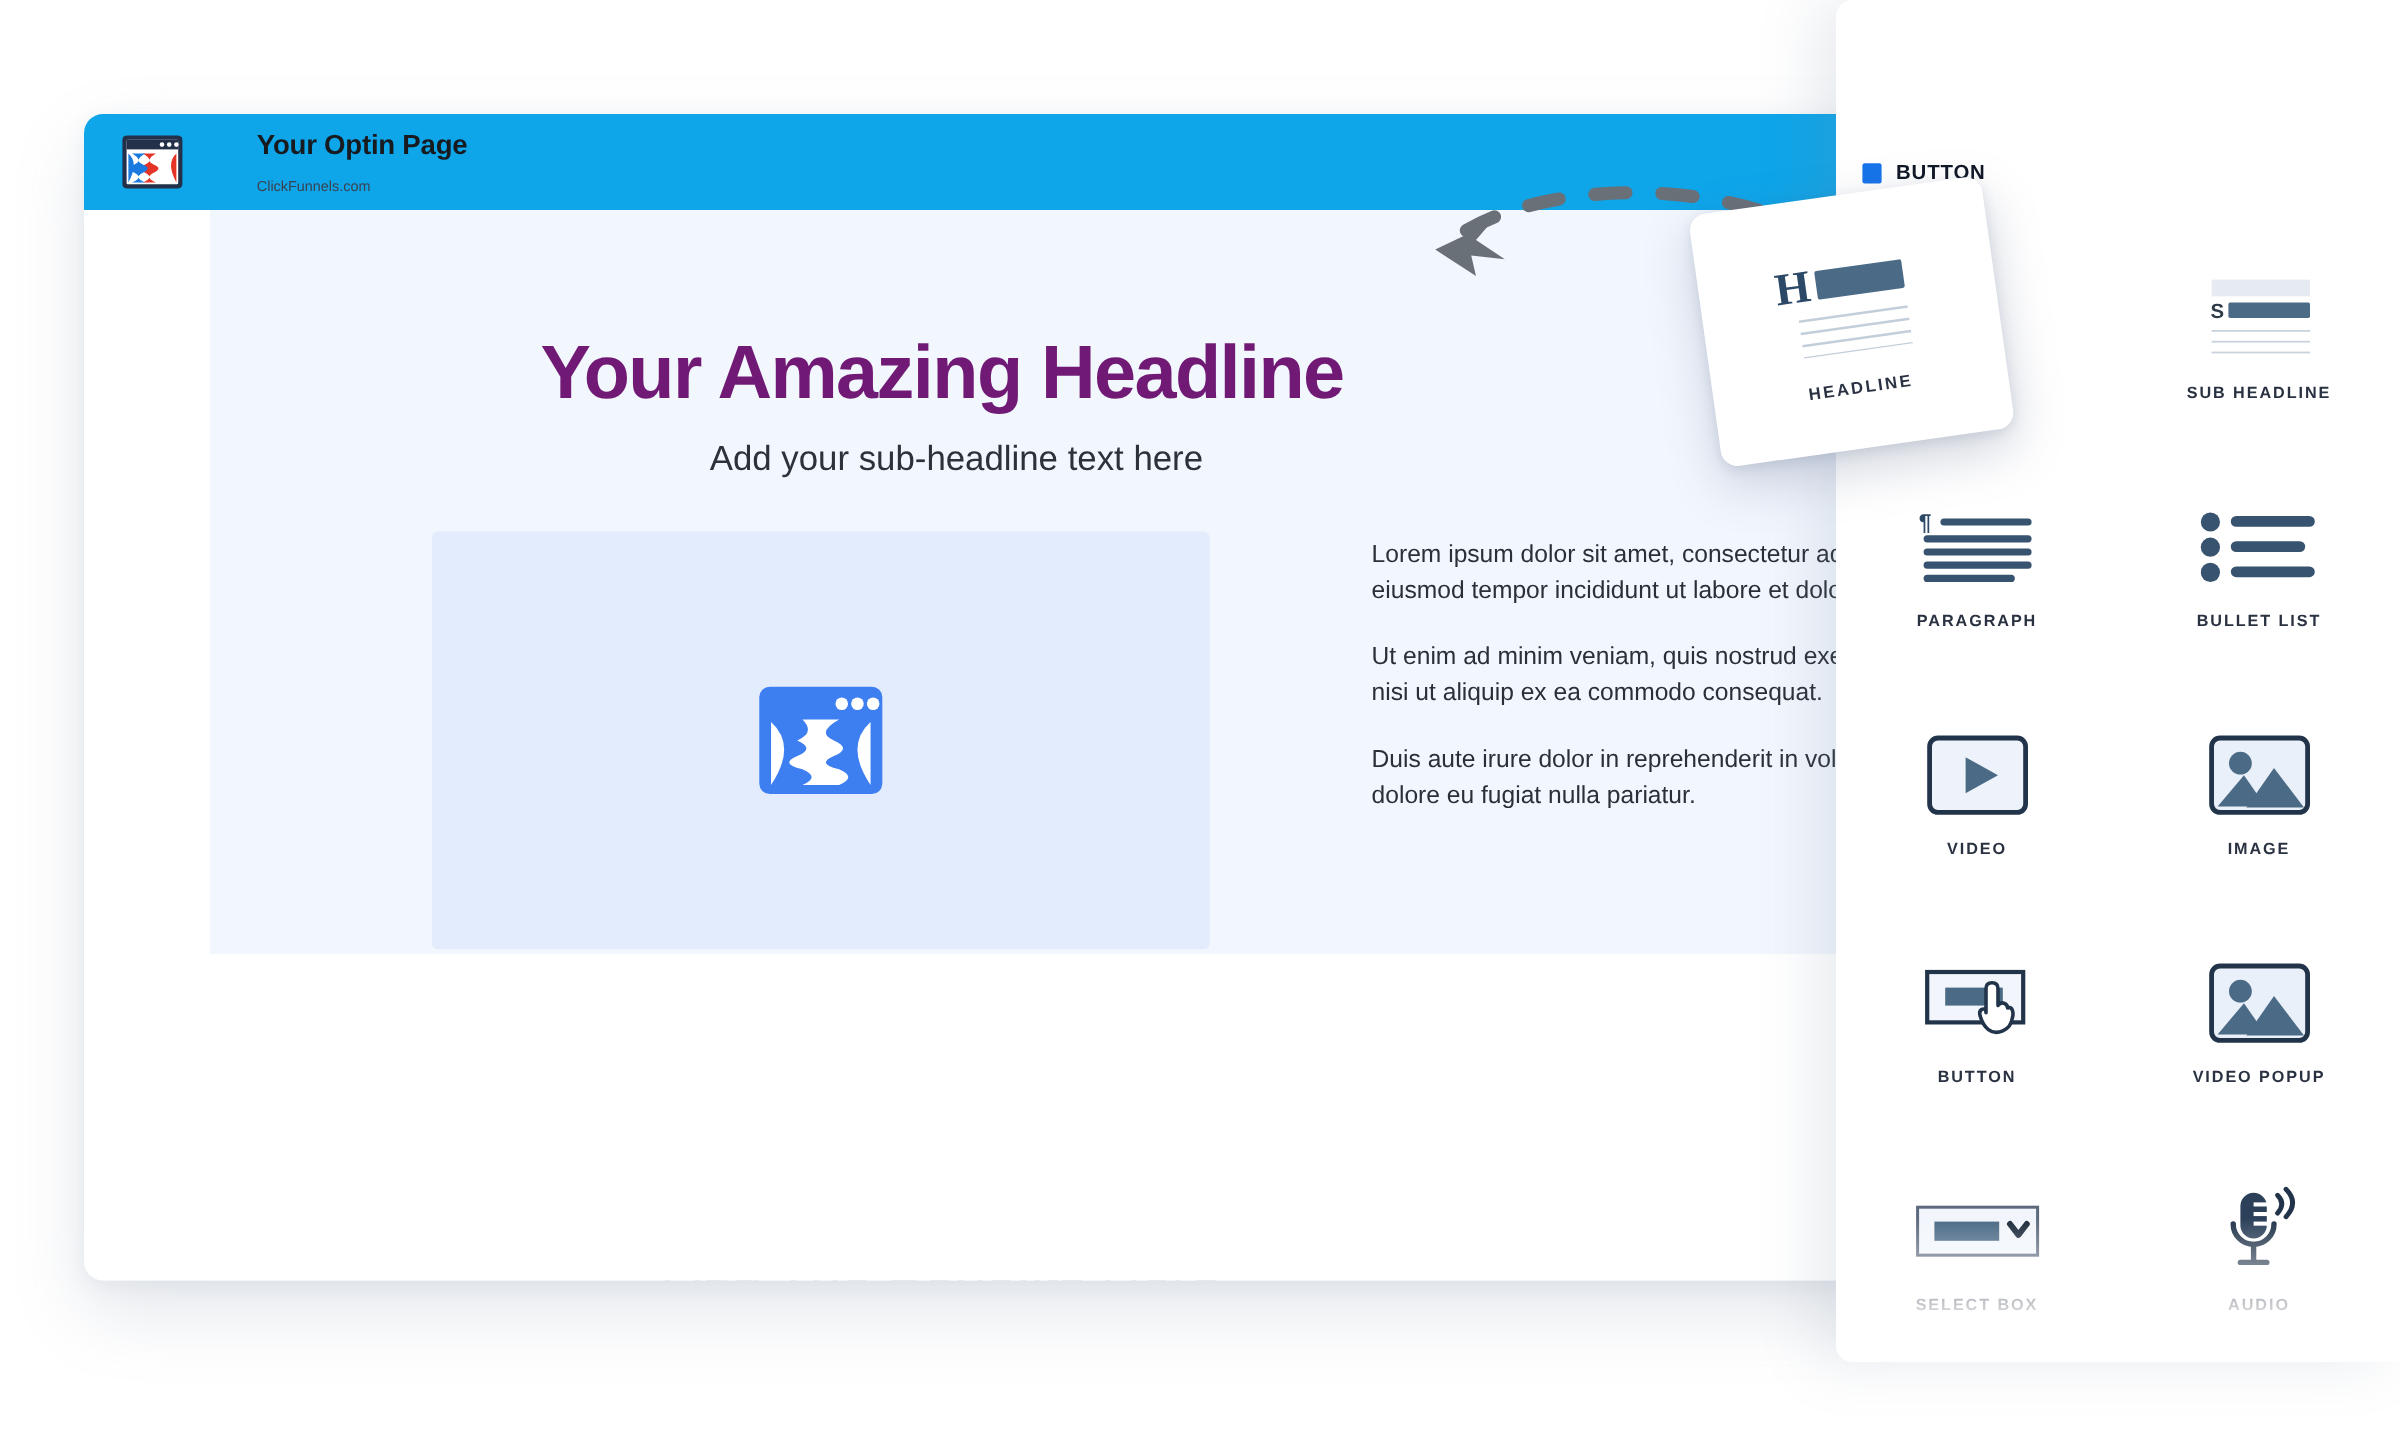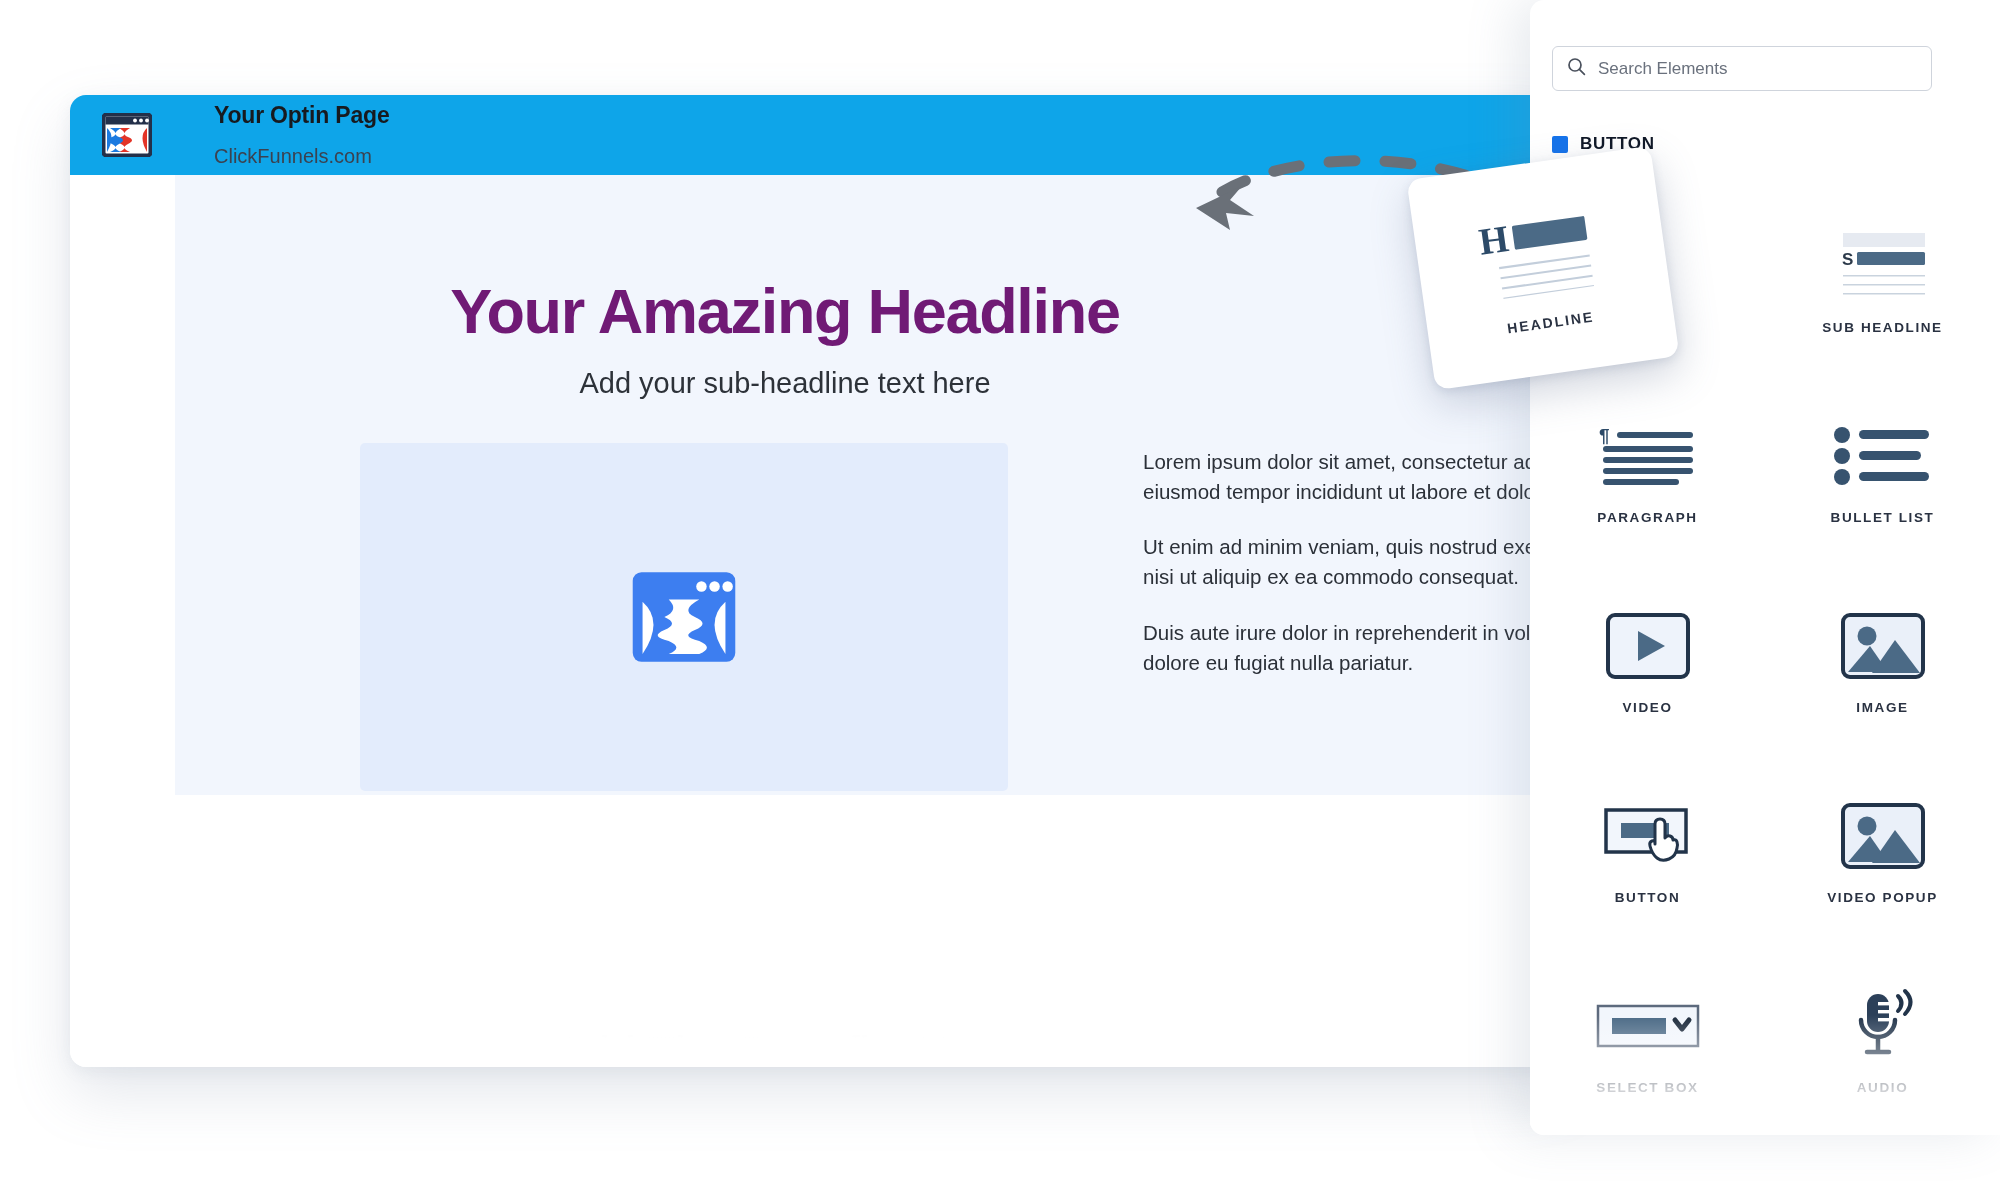--- a/index.html
+++ b/index.html
@@ -32,38 +32,38 @@
     width: 50px; height: 44px;
     flex: 0 0 auto;
     position: relative;
   }
   .brand-text { margin-left: 62px; }
   .brand-title {
     font-size: 23px; font-weight: bold; color: #171a1f;
     letter-spacing: -.2px; line-height: 1.15;
   }
   .brand-sub {
-    font-size: 20px; color: #3b4250; margin-top: 16px; line-height: 1.15;
+    font-size: 12px; color: #3b4250; margin-top: 16px; line-height: 1.15;
   }
 
   
   .hero {
     position: absolute;
     left: 105px; top: 80px;
     width: 1395px; height: 620px;
     background: #f2f6fd;
   }
   .hero-headline {
     position: absolute; left: 0; top: 100px; width: 1220px;
     text-align: center;
     font-size: 63px; font-weight: bold; color: #701a75;
     letter-spacing: -1.3px;
   }
   .hero-sub {
-    position: absolute; left: 0; top: 192px; width: 1220px;
+    position: absolute; left: 12px; top: 192px; width: 1220px;
     text-align: center;
     font-size: 29px; color: #2d3239;
   }
   .hero-image-box {
     position: absolute; left: 185px; top: 268px;
     width: 648px; height: 348px;
     background: #e3ecfc;
     border-radius: 5px;
     display: flex; align-items: center; justify-content: center;
   }
@@ -251,29 +251,20 @@
     <div class="benefits">
       <div class="benefits-title">Add The Benefits Here</div>
 
     </div>
 
     <div class="fade-bottom"></div>
   </div>
 
   <div class="elements-panel">
 
-    <div class="search-wrap">
-      <span class="search-icon">
-        <svg width="19" height="19" viewBox="0 0 19 19">
-          <circle cx="8" cy="8" r="6" fill="none" stroke="#49505c" stroke-width="1.7"></circle>
-          <line x1="12.4" y1="12.4" x2="17.4" y2="17.4" stroke="#49505c" stroke-width="1.7" stroke-linecap="round"></line>
-        </svg>
-      </span>
-      <input class="search-input" type="text" placeholder="Search Elements" style="">
-    </div>
 
     <div class="section-head">
       <span class="section-swatch"></span>
       <span class="section-label">BUTTON</span>
     </div>
 
     <div class="tile-grid">
 
       <div class="tile hidden-art">
         <div class="tile-art">

